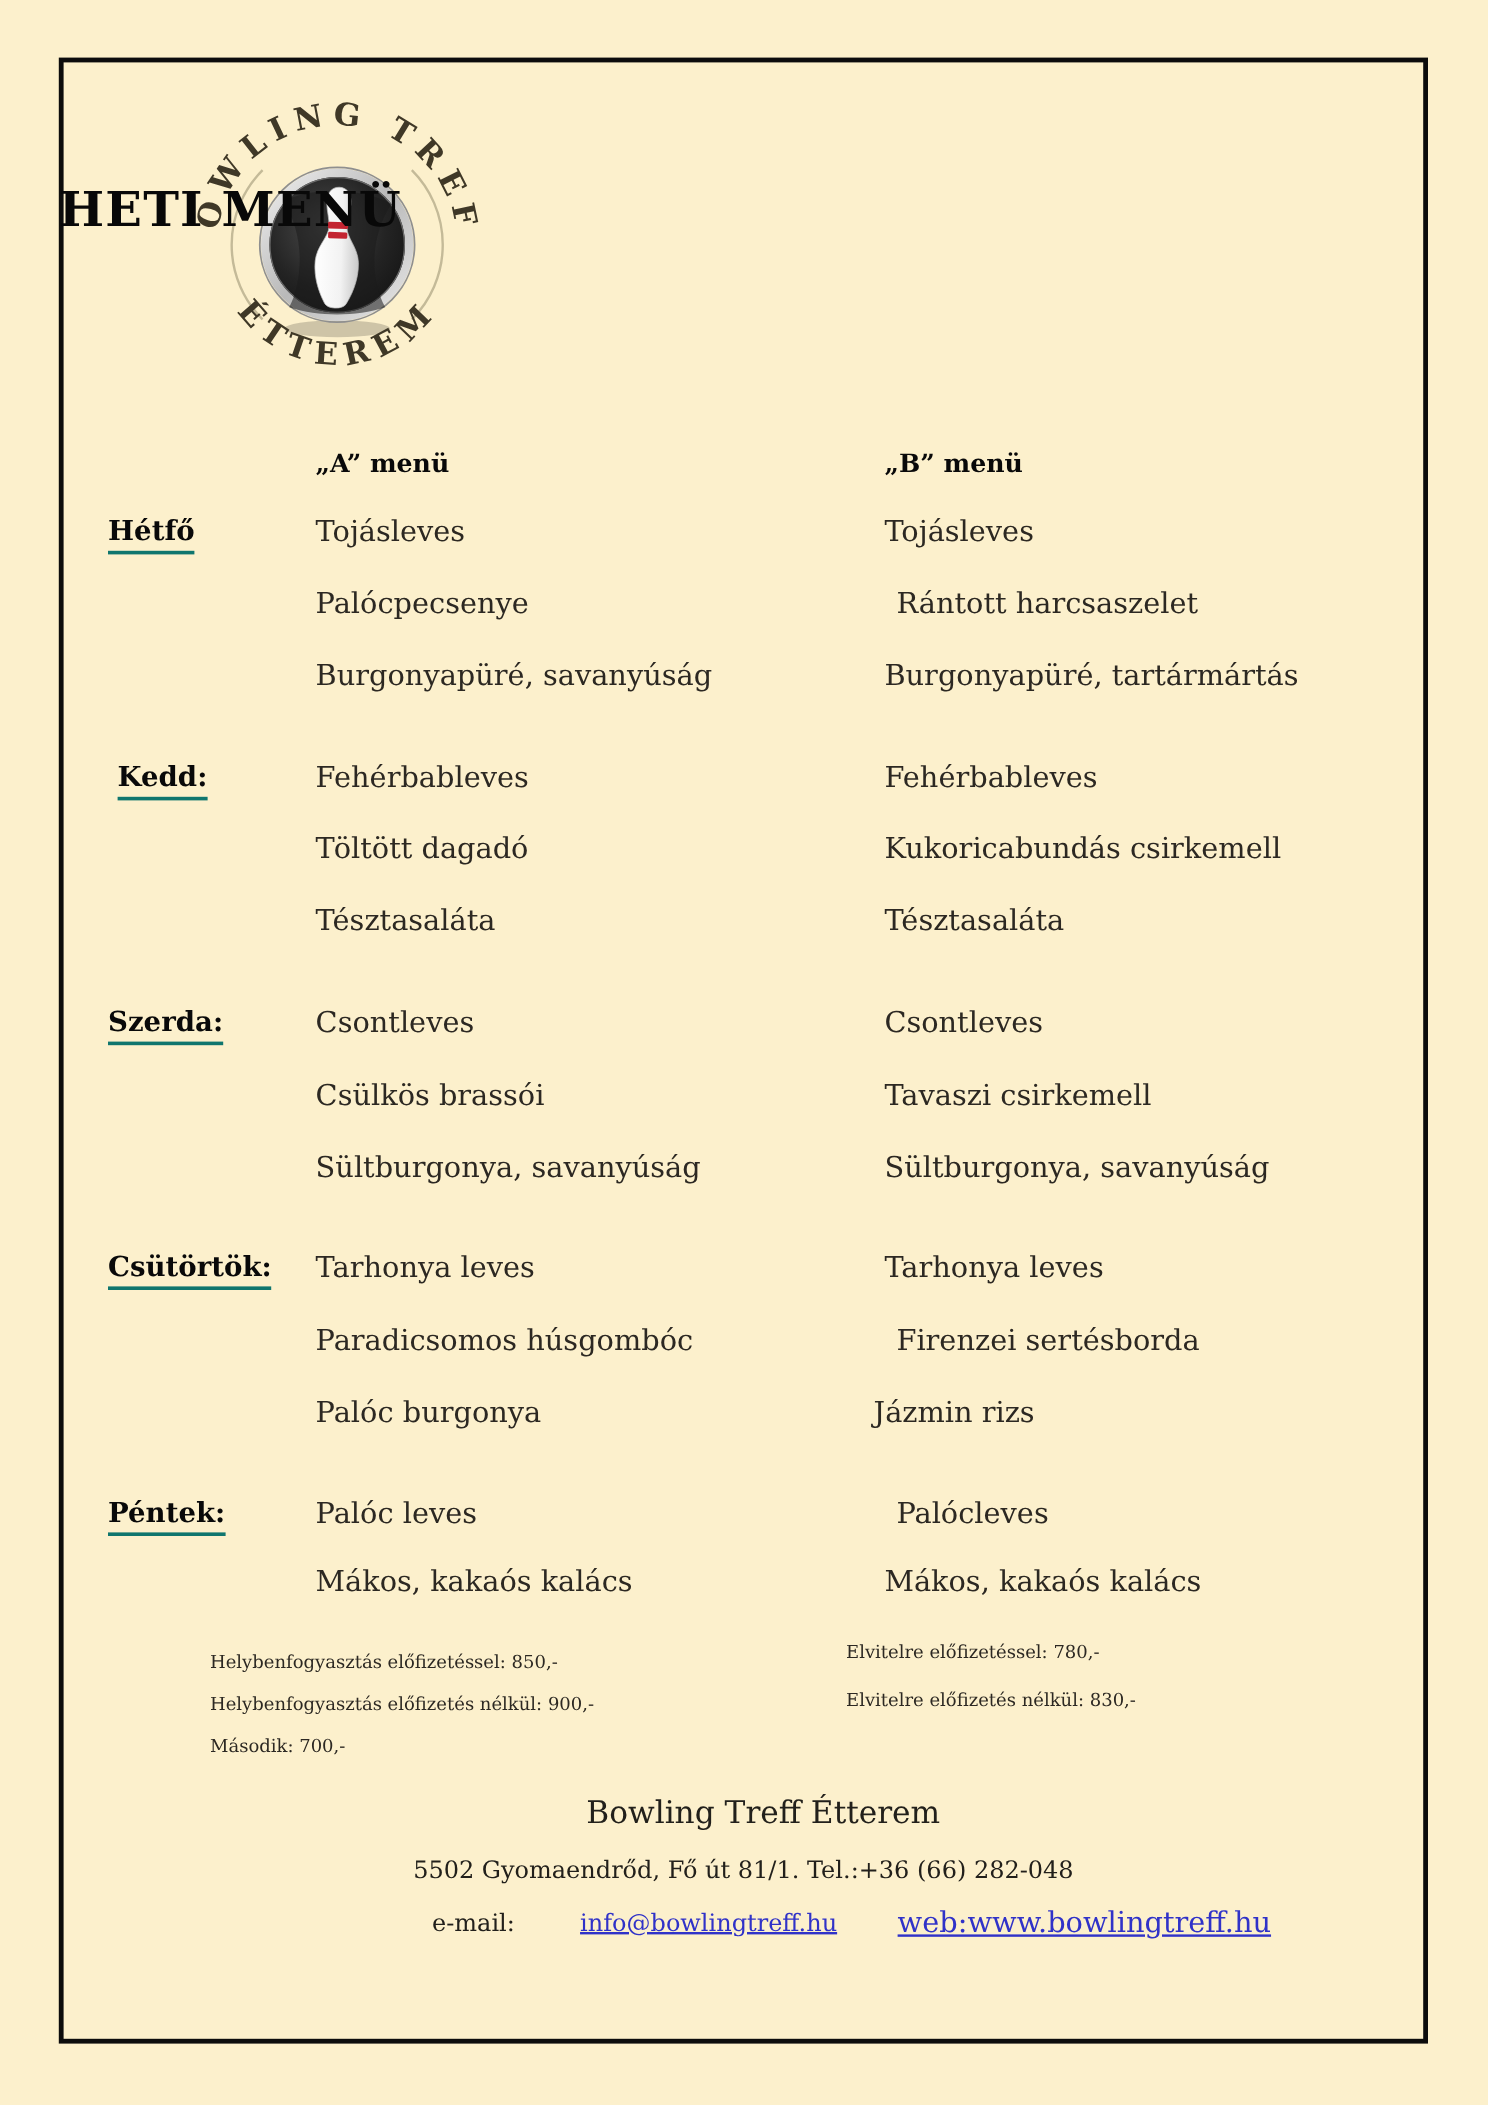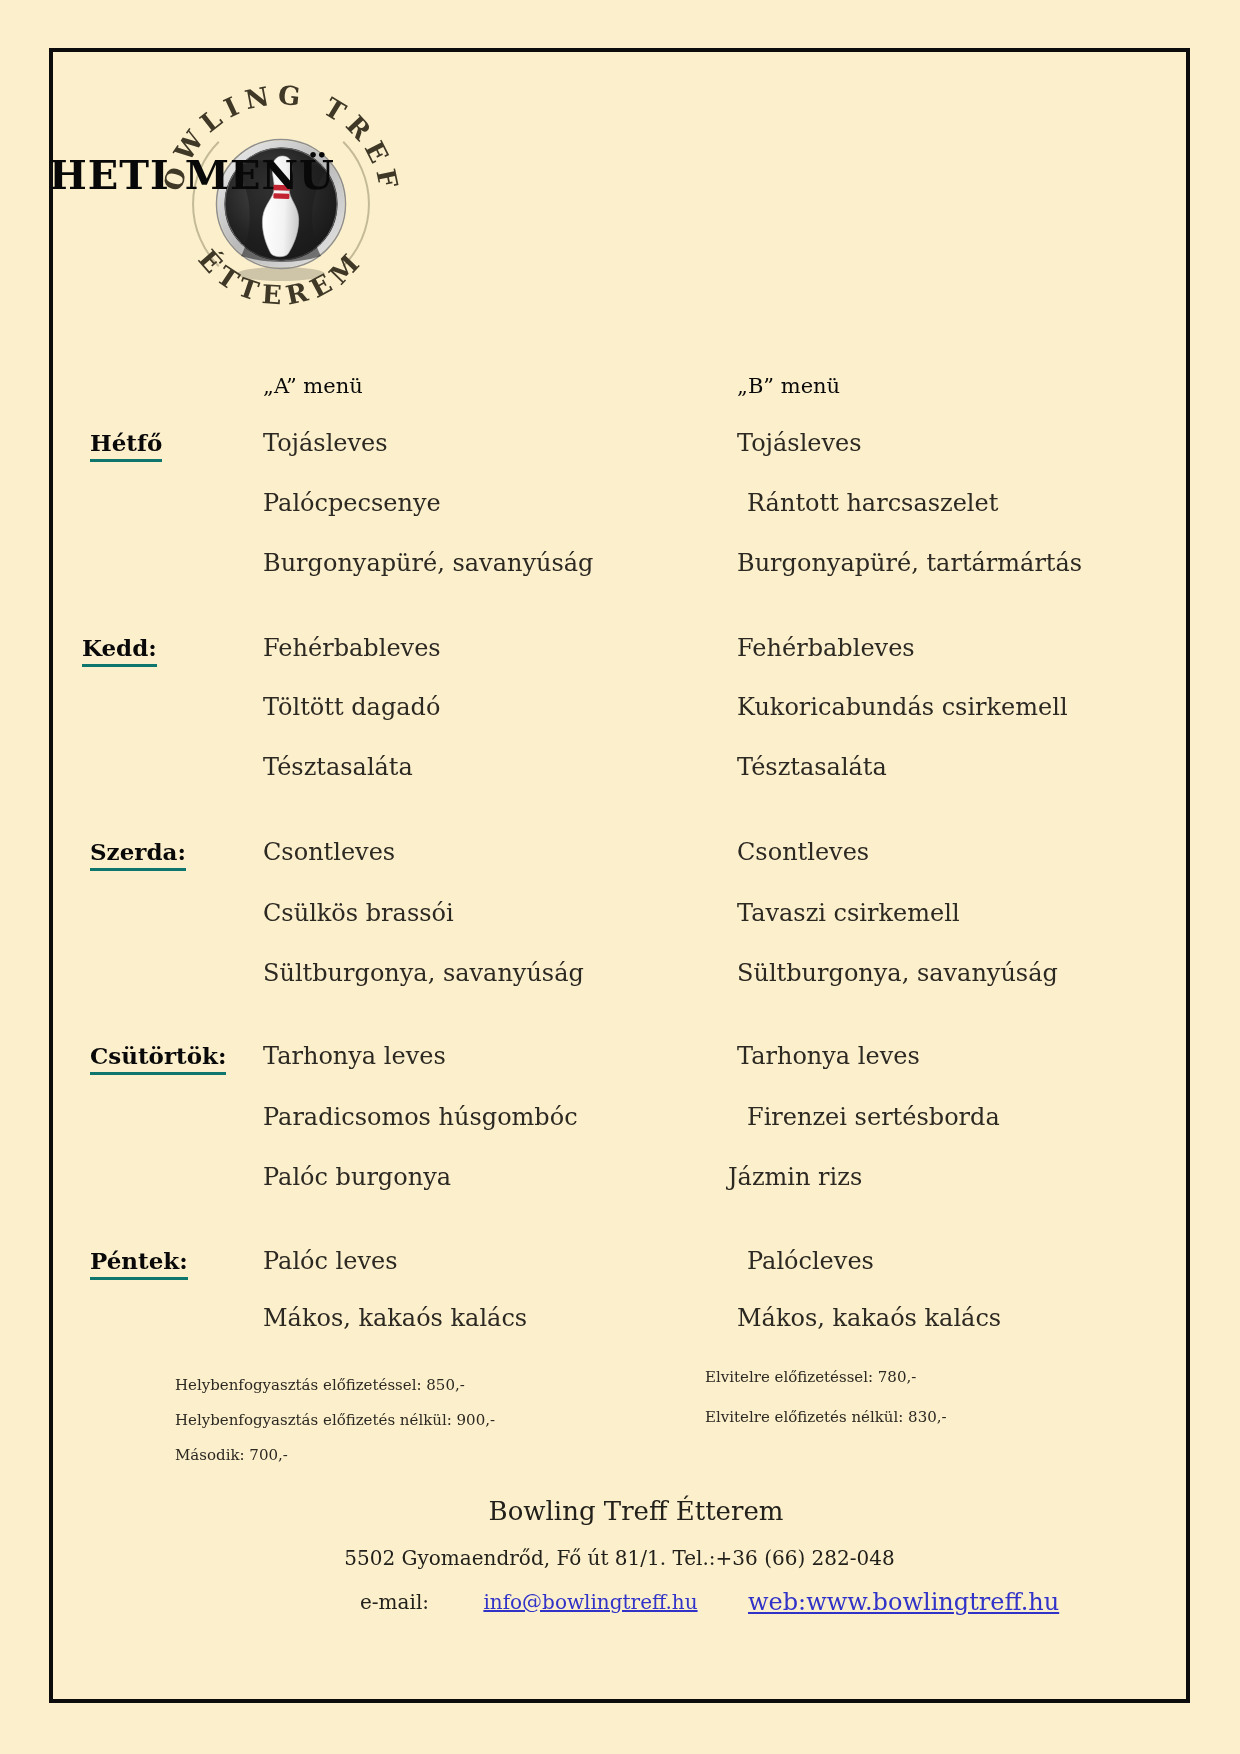--- a/index.html
+++ b/index.html
@@ -2,21 +2,21 @@
 <html><head>
 <meta charset="utf-8">
 <style>
   html,body{margin:0;padding:0;}
   body{background:#fcf0cc;font-family:"DejaVu Serif", serif;}
   .page{position:relative;width:1240px;height:1754px;background:#fcf0cc;overflow:hidden;}
   .frame{position:absolute;left:49px;top:48px;width:1141px;height:1655px;border:4px solid #0c0c0c;box-sizing:border-box;}
   .ln{position:absolute;white-space:nowrap;line-height:30px;font-size:24px;color:#2c2822;}
   .title{position:absolute;left:49px;top:152px;width:1225px;text-align:left;font-size:40px;line-height:46px;font-weight:700;color:#080808;letter-spacing:1px;}
   .daterange{position:absolute;left:49px;top:242px;width:1141px;text-align:center;font-size:32px;line-height:40px;font-weight:700;color:#080808;}
-  .colhead{font-size:21px;font-weight:400;color:#090909;line-height:30px;text-align:right;}
+  .colhead{font-size:21px;font-weight:700;color:#090909;line-height:30px;text-align:right;}
   .dl{font-size:23px;font-weight:700;color:#090909;}
   .dl span{display:inline-block;border-bottom:3px solid #0f766e;padding-bottom:1px;}
   .ph{font-size:15px;line-height:24px;color:#2c2822;}
   .fname{position:absolute;left:49px;top:1494px;width:1174px;text-align:center;font-size:26px;line-height:34px;color:#22201b;}
   .faddr{position:absolute;left:49px;top:1544px;width:1141px;text-align:center;font-size:20px;line-height:28px;color:#22201b;}
   .fmail{position:absolute;left:360px;top:1588px;font-size:20px;line-height:28px;color:#22201b;white-space:nowrap;}
   .fweb{position:absolute;left:700px;top:1588px;font-size:24px;line-height:28px;white-space:nowrap;}
   a.lnk{color:#3032c8;text-decoration:underline;cursor:pointer;margin-left:48px;}
   svg.logo{position:absolute;left:156px;top:78px;width:250px;height:252px;}
   .logotext{font-family:"DejaVu Serif", serif;font-size:26px;letter-spacing:7px;fill:#3f3827;font-weight:600;}
@@ -66,21 +66,21 @@
       <textPath href="#arcBottom" startOffset="50%" text-anchor="middle">ÉTTEREM</textPath>
     </text>
   </svg>
 
   <div class="title">HETI MENÜ</div>
 
   <div class="ln colhead" style="left:263px;top:371px">„A” menü</div>
   <div class="ln colhead" style="left:737px;top:371px">„B” menü</div>
 
   <div class="ln dl" style="left:90px;top:428px"><span>Hétfő</span></div>
-  <div class="ln dl" style="left:82px;top:633px"><span>Kedd:</span></div>
+  <div class="ln dl" style="left:98px;top:633px"><span>Kedd:</span></div>
   <div class="ln dl" style="left:90px;top:837px"><span>Szerda:</span></div>
   <div class="ln dl" style="left:90px;top:1041px"><span>Csütörtök:</span></div>
   <div class="ln dl" style="left:90px;top:1246px"><span>Péntek:</span></div>
 
   <div class="ln" style="left:263px;top:428px">Tojásleves</div>
   <div class="ln" style="left:263px;top:488px">Palócpecsenye</div>
   <div class="ln" style="left:263px;top:548px">Burgonyapüré, savanyúság</div>
   <div class="ln" style="left:263px;top:633px">Fehérbableves</div>
   <div class="ln" style="left:263px;top:692px">Töltött dagadó</div>
   <div class="ln" style="left:263px;top:752px">Tésztasaláta</div>

